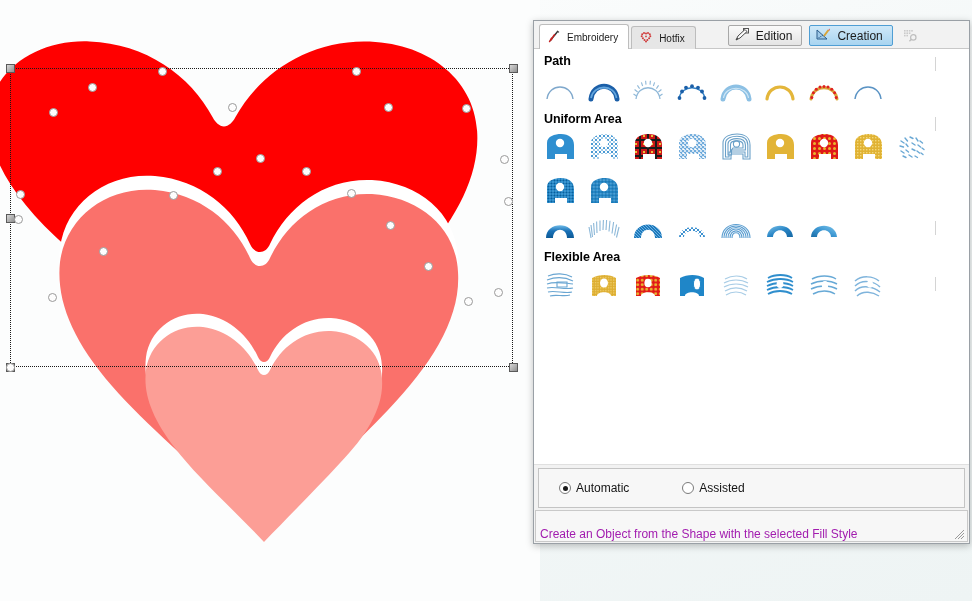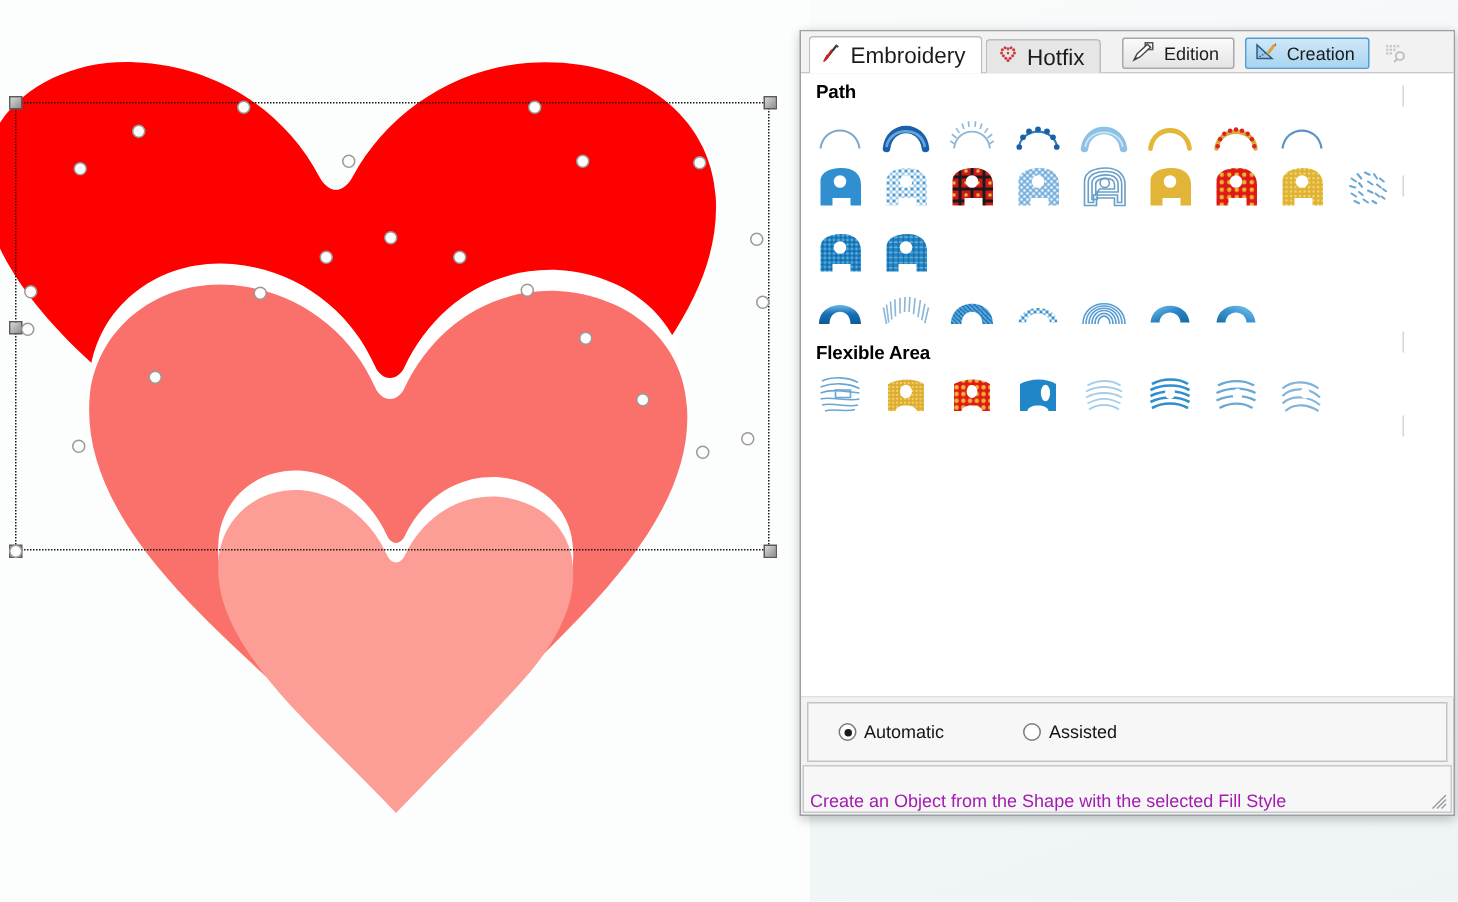--- a/index.html
+++ b/index.html
@@ -106,21 +106,21 @@
     padding-left: 5px;
     border-bottom: 1px solid #c8c8c8;
     flex: 0 0 auto;
   }
   .tab {
     height: 23px;
     display: flex;
     align-items: center;
     gap: 5px;
     padding: 0 10px 0 7px;
-    font-size: 15px;
+    font-size: 10px;
     color: #1b1b1b;
     border: 1px solid #bdbdbd;
     border-bottom: none;
     border-radius: 3px 3px 0 0;
     background: #e6e6e6;
     cursor: pointer;
     box-sizing: border-box;
     position: relative;
     top: 1px;
   }
@@ -129,21 +129,21 @@
     height: 25px;
     z-index: 2;
     top: 1px;
   }
   .tab + .tab { margin-left: 2px; }
 
   .topbtns {
     display: flex;
     align-items: center;
     gap: 7px;
-    margin-left: 14px;
+    margin-left: 32px;
     padding-bottom: 2px;
   }
   .tbtn {
     height: 21px;
     display: flex;
     align-items: center;
     gap: 5px;
     padding: 0 9px 0 5px;
     font-size: 12px;
     color: #1b1b1b;
@@ -541,20 +541,21 @@
 
         <div class="style-icon">
           <svg width="34" height="30" viewBox="0 0 34 30">
             <path d="M4 25 C 6 9, 28 9, 30 25" fill="none" stroke="#5a93c4" stroke-width="1.5"></path>
           </svg>
         </div>
       </div>
     </div>
 
     <div class="group">
+      <div class="group-title">Uniform Area</div>
       <div class="icon-row">
 
         <div class="style-icon">
           <svg width="34" height="32" viewBox="0 0 34 32">
             <path d="M4 28 L4 12 C 4 5, 12 3, 18 3 C 26 3, 31 7, 31 14 L31 28 L24 28 L24 23 L12 23 L12 28 Z" fill="#2f8fd0"></path>
             <circle cx="17" cy="12" r="4.2" fill="#ffffff"></circle>
           </svg>
         </div>
 
         <div class="style-icon">

